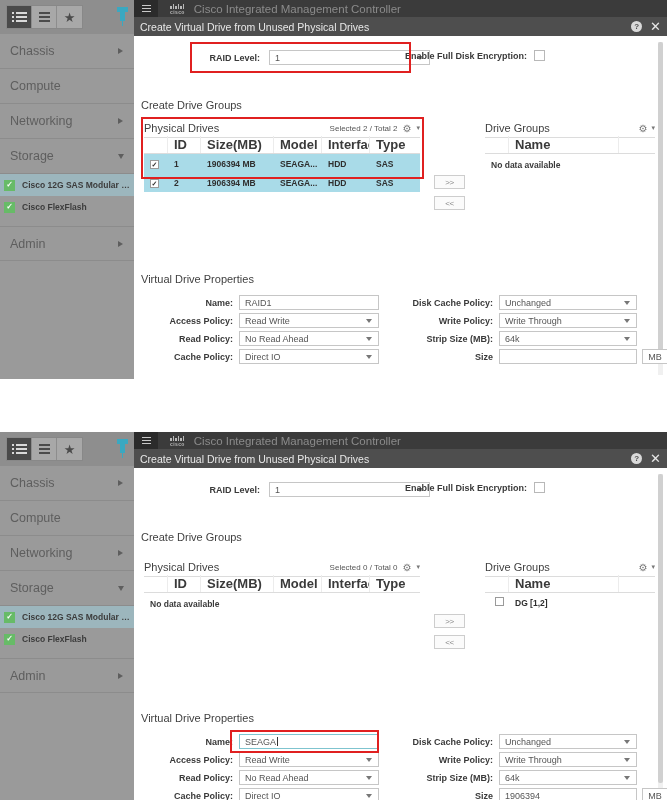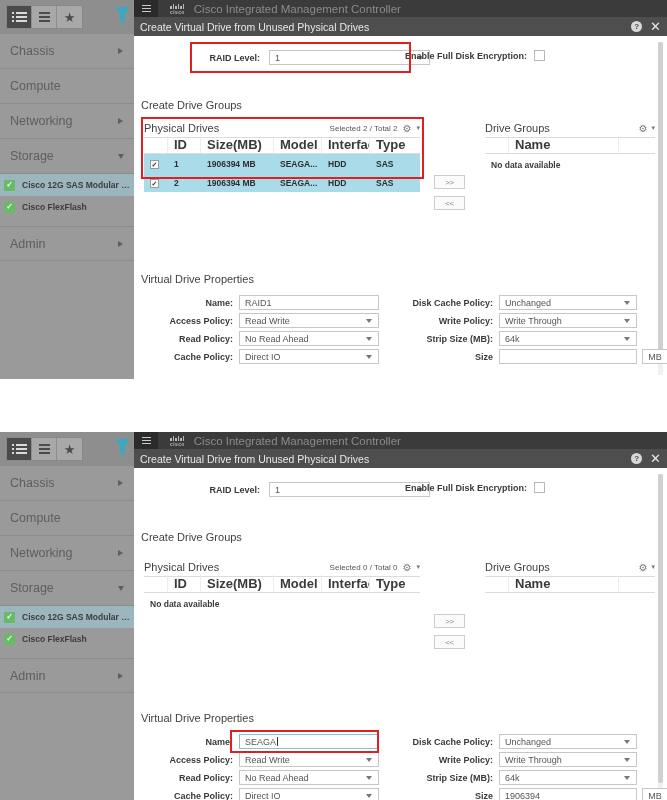--- a/index.html
+++ b/index.html
@@ -534,20 +534,24 @@
             <span style="display:flex;align-items:center;gap:4px;">
               <span class="gear">⚙</span>
               <span style="font-size:7px;color:#777;">▾</span>
             </span>
           </div>
           <div class="tbl-hdr">
             <span class="c" style="width:24px;"></span>
             <span class="c" style="width:110px;">Name</span>
             <span class="c" style="width:36px;border-right:none;"></span>
           </div>
+          <div class="tbl-row" style="font-weight:bold;">
+            <span class="c" style="width:24px;padding-left:10px;"><span class="chk"></span></span>
+            <span class="c" style="width:110px;">DG [1,2]</span>
+          </div>
         </div>
 
         <div class="section-h" style="position:absolute;left:7px;top:244px;">Virtual Drive Properties</div>
 
         <div style="position:absolute;left:8px;top:266px;">
           <div class="row" style="margin-bottom:3px;">
             <span class="lbl" style="width:91px;">Name:</span>
             <span class="field" style="width:140px;margin-left:6px;border-color:#7fc4cf;">
                 <span>SEAGA</span>
                 <span style="display:inline-block;width:1px;height:9px;background:#333;margin-left:1px;"></span>

